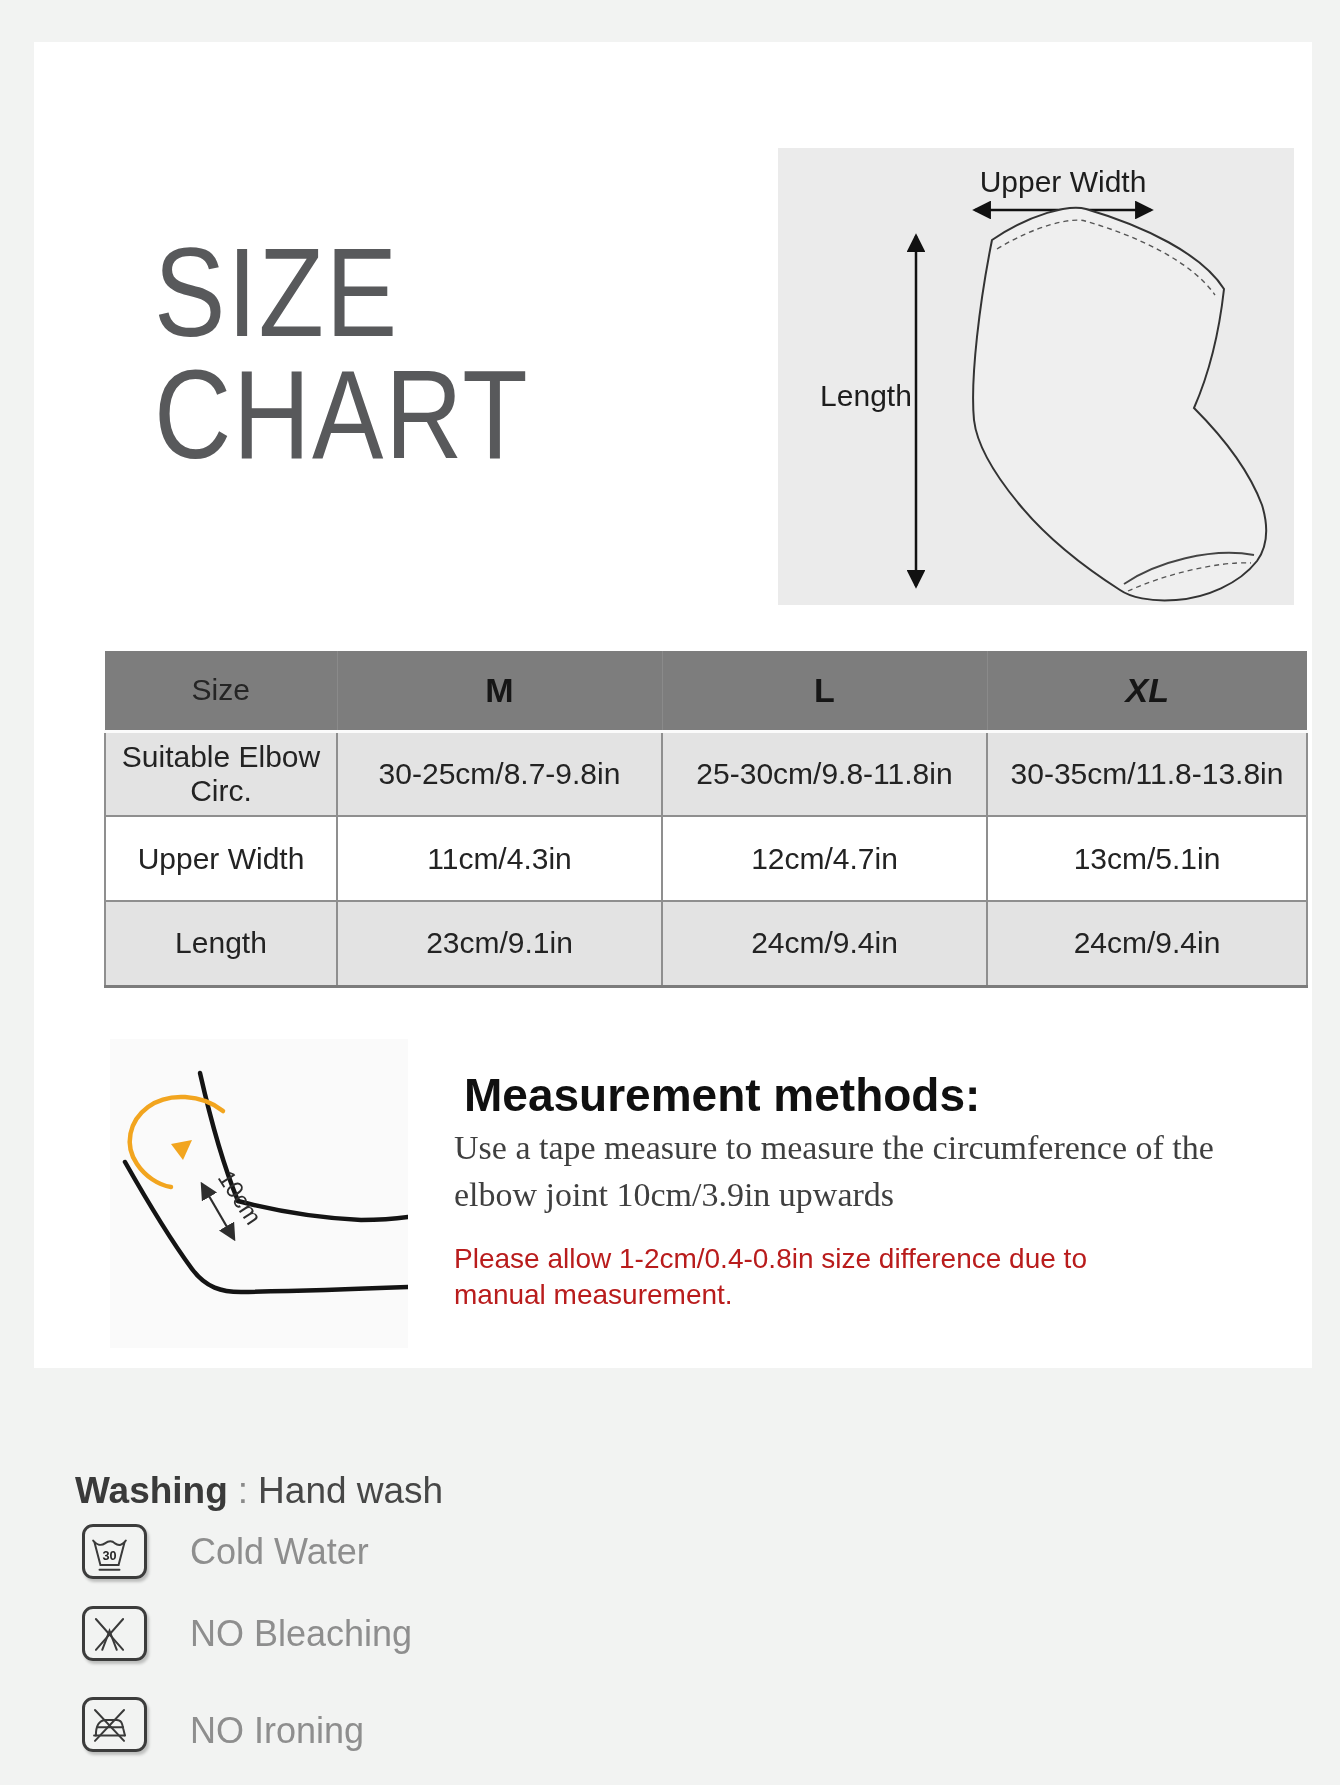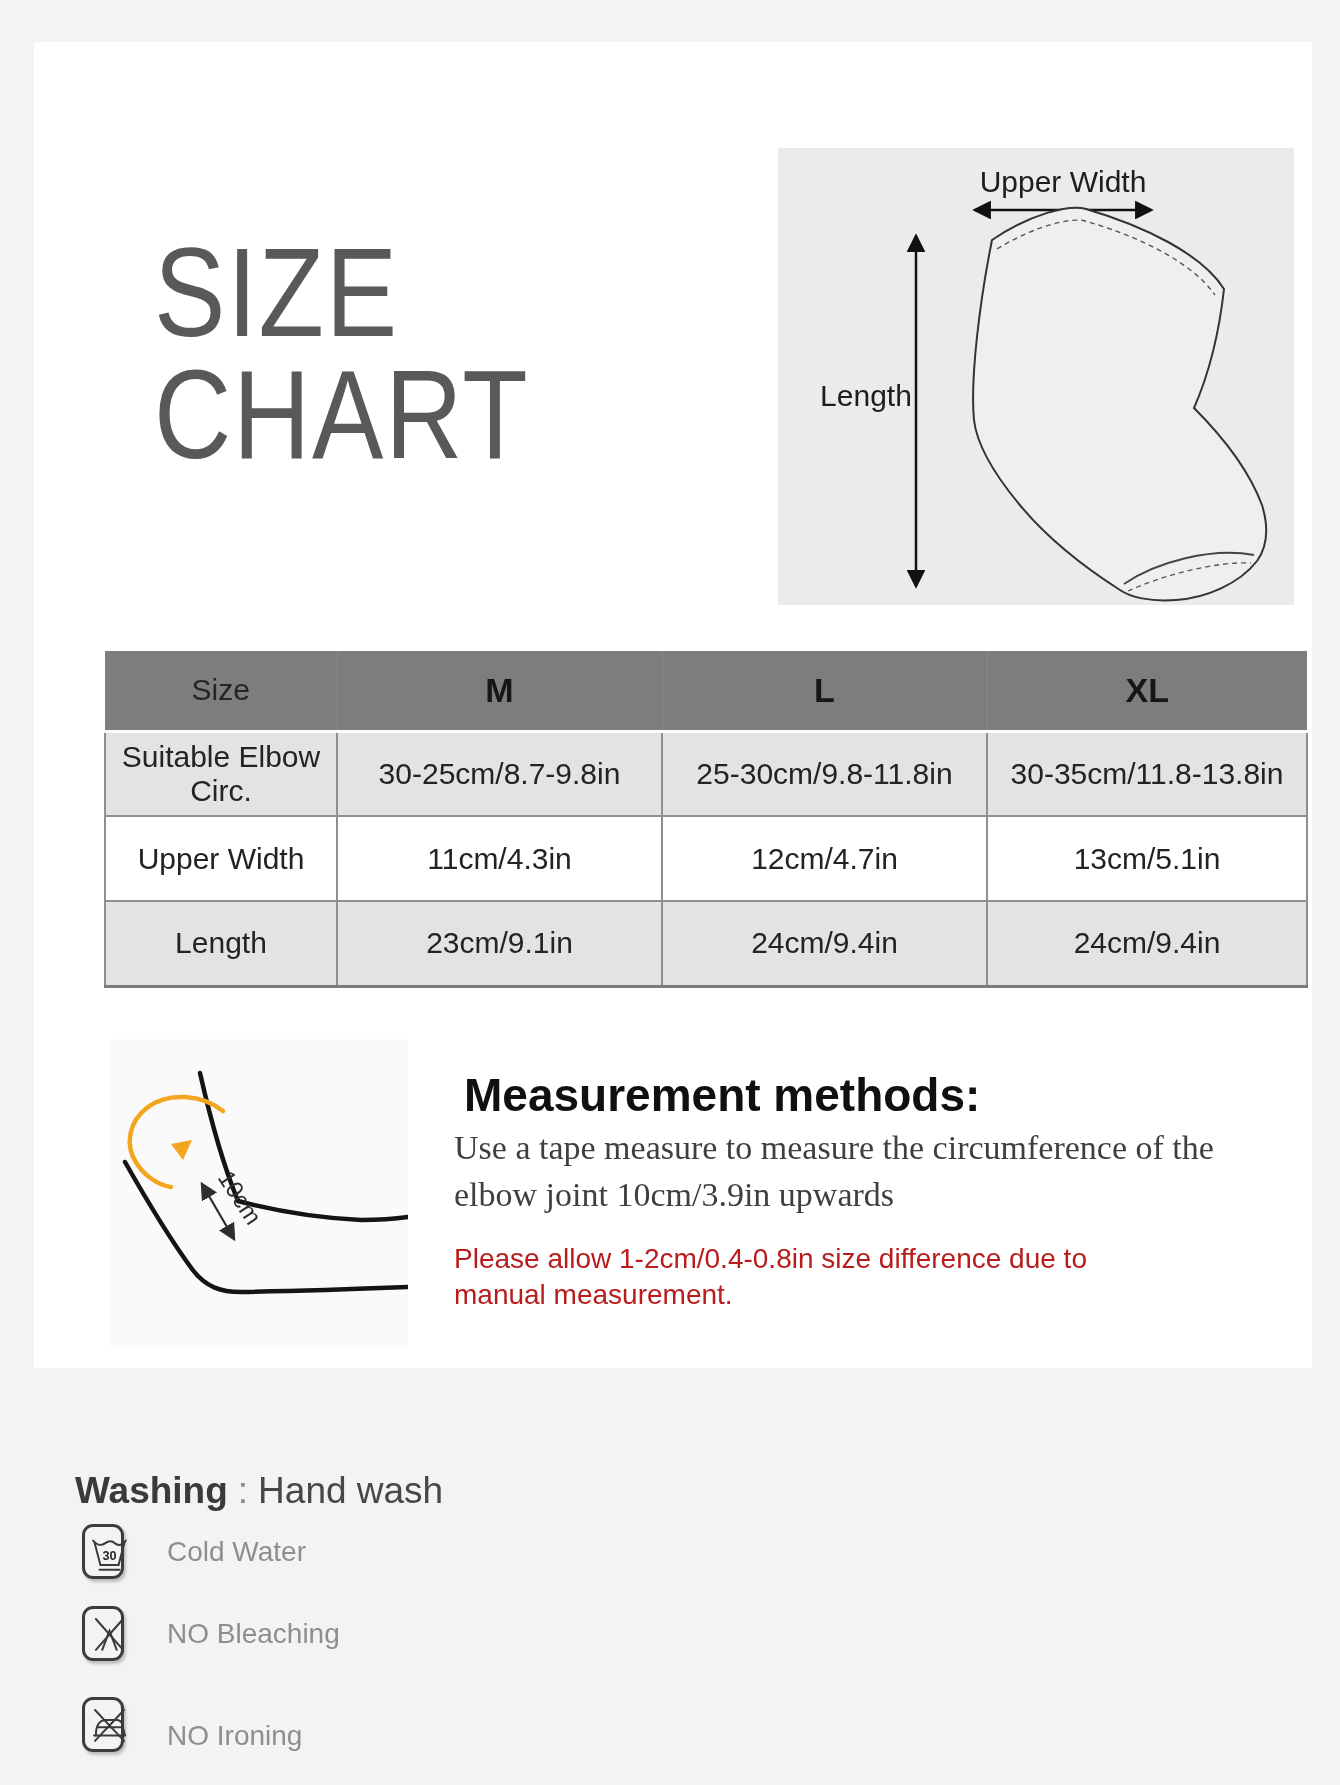--- a/index.html
+++ b/index.html
@@ -22,45 +22,45 @@
   .diagram-box svg { display:block; }
 
   .size-table {
     position:absolute; left:70px; top:609px; width:1202px;
     border-collapse:collapse; table-layout:fixed; text-align:center; color:#232323;
   }
   .size-table th {
     background:#7d7d7d; height:80px; font-size:34px; font-weight:700; color:#161616;
     border-bottom:3px solid #fbfbfb; border-right:1px solid #8a8a8a;
   }
-  .size-table th:last-child { border-right:none; }
+  .size-table th:last-child { border-right:none;font-style:italic; }
   .size-table th.th-size { font-size:30px; font-weight:400; color:#252525; }
   .size-table td { border:2px solid #8f8f8f; font-size:30px; height:85px; padding:0 10px; }
   .size-table tr.gray td { background:#e3e3e3; }
   .size-table tr.white td { background:#ffffff; }
   .size-table tbody tr:last-child td { border-bottom:3px solid #7c7c7c; }
 
   .arm-box { position:absolute; left:76px; top:997px; width:298px; height:309px; background:#fafafa; }
 
   .m-title { position:absolute; left:430px; top:1026px; font-size:46px; font-weight:700; color:#101010; }
   .m-p1 { position:absolute; left:420px; top:1082px; width:780px; font-size:34px; line-height:47px; color:#3f3f3f;font-family:Liberation Serif, serif; }
   .m-p2 { position:absolute; left:420px; top:1199px; width:700px; font-size:28px; line-height:36px; color:#b91c1c; }
 
   .wash-title { position:absolute; left:75px; top:1470px; font-size:37px; color:#474747; white-space:nowrap; }
   .wash-title .bold { font-weight:700; color:#3a3a3a;margin-top:48px; }
   .wash-title .sep { color:#8a8a8a; margin:0 10px; }
 
   .wash-item { position:absolute; left:82px; display:flex; align-items:center; }
   .wash-item.r1 { top:1524px; } .wash-item.r2 { top:1606px; } .wash-item.r3 { top:1697px;align-items:flex-end; }
   .wash-icon {
-    width:42px; height:55px; border:3px solid #3c3c3c; border-radius:11px;
+    width:65px; height:55px; border:3px solid #3c3c3c; border-radius:11px;
     box-shadow:2px 3px 3px rgba(0,0,0,.22); flex:0 0 auto;
   }
   .wash-icon svg { display:block; }
-  .wash-label { margin-left:43px; font-size:28px; color:#8e8e8e; white-space:nowrap; }
+  .wash-label { margin-left:43px; font-size:36px; color:#8e8e8e; white-space:nowrap; }
 </style>
 </head>
 <body>
 
 <div class="page">
   <div class="card">
 
     <div class="big-title">
       <div>SIZE</div>
       <div>CHART</div>

